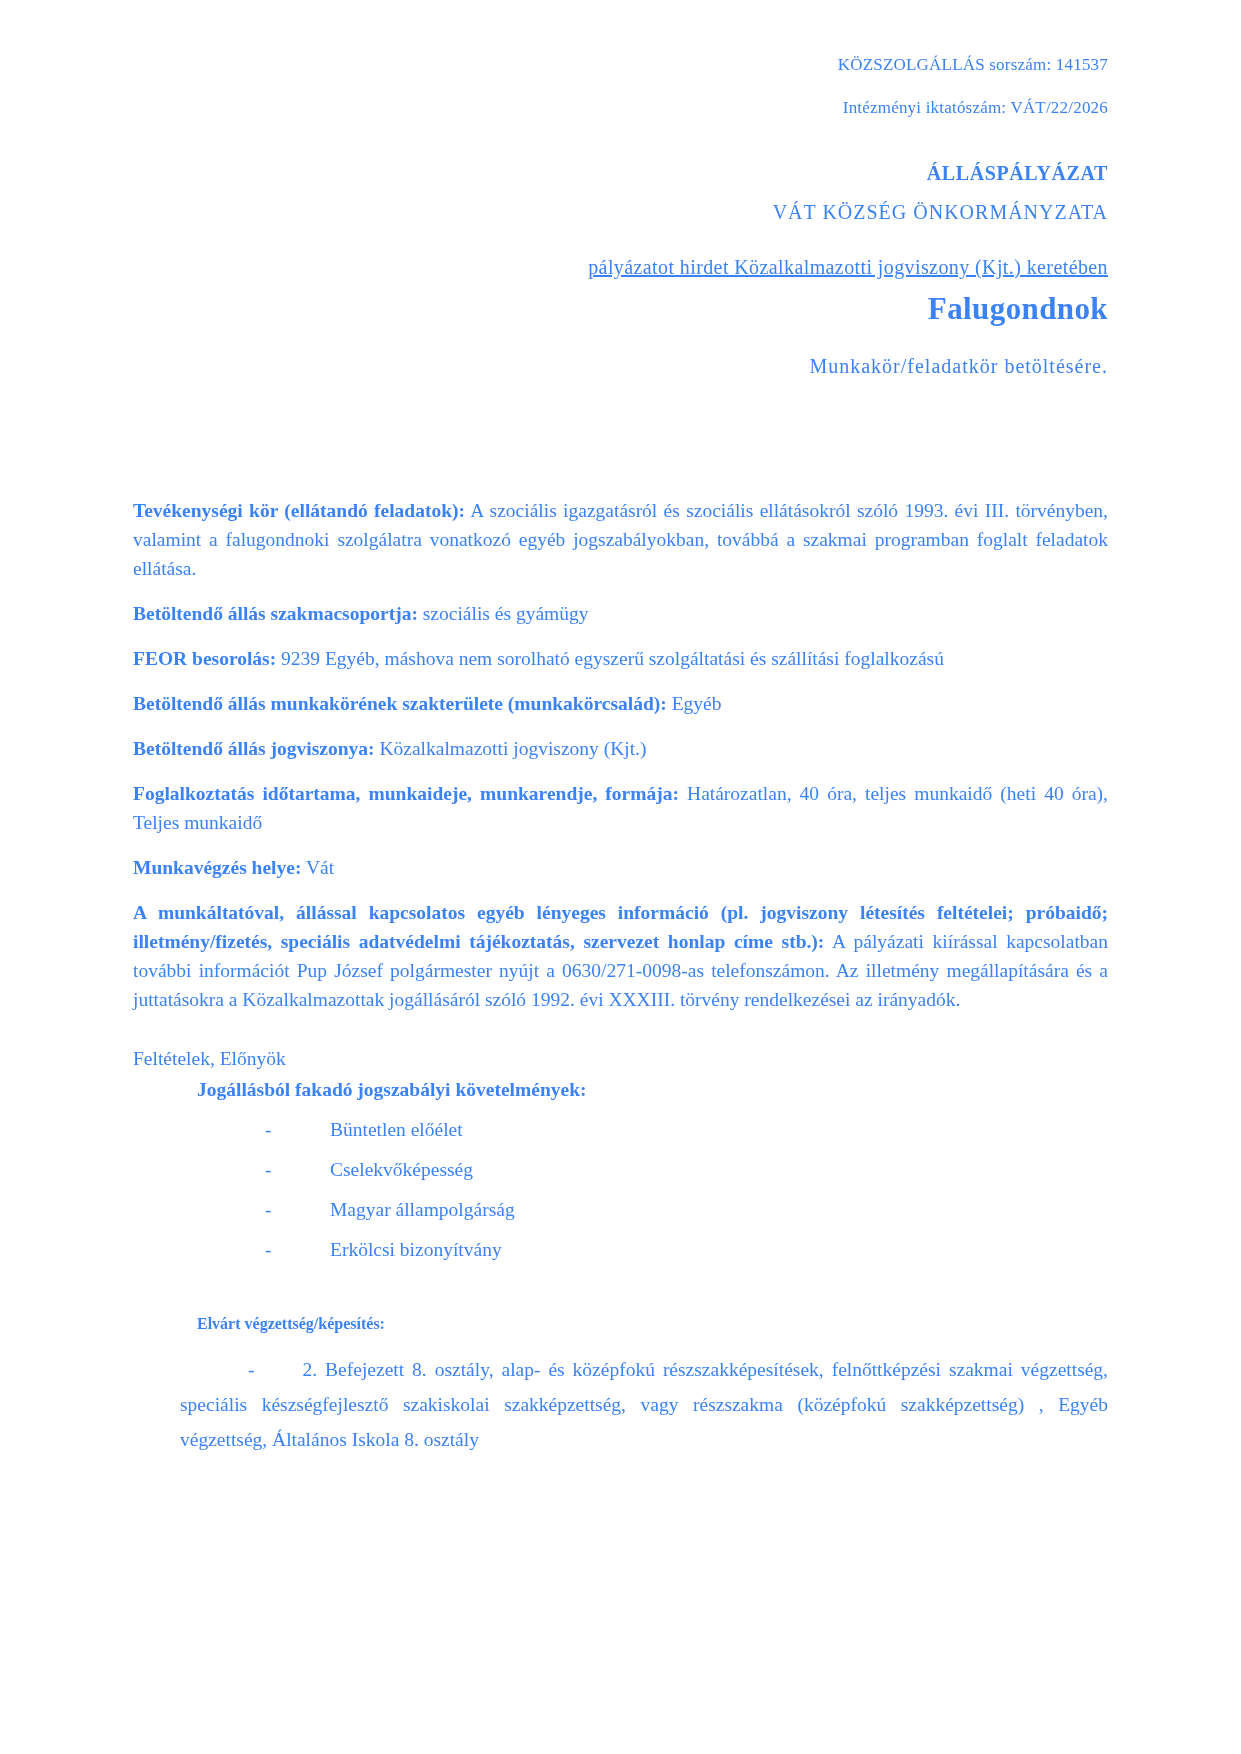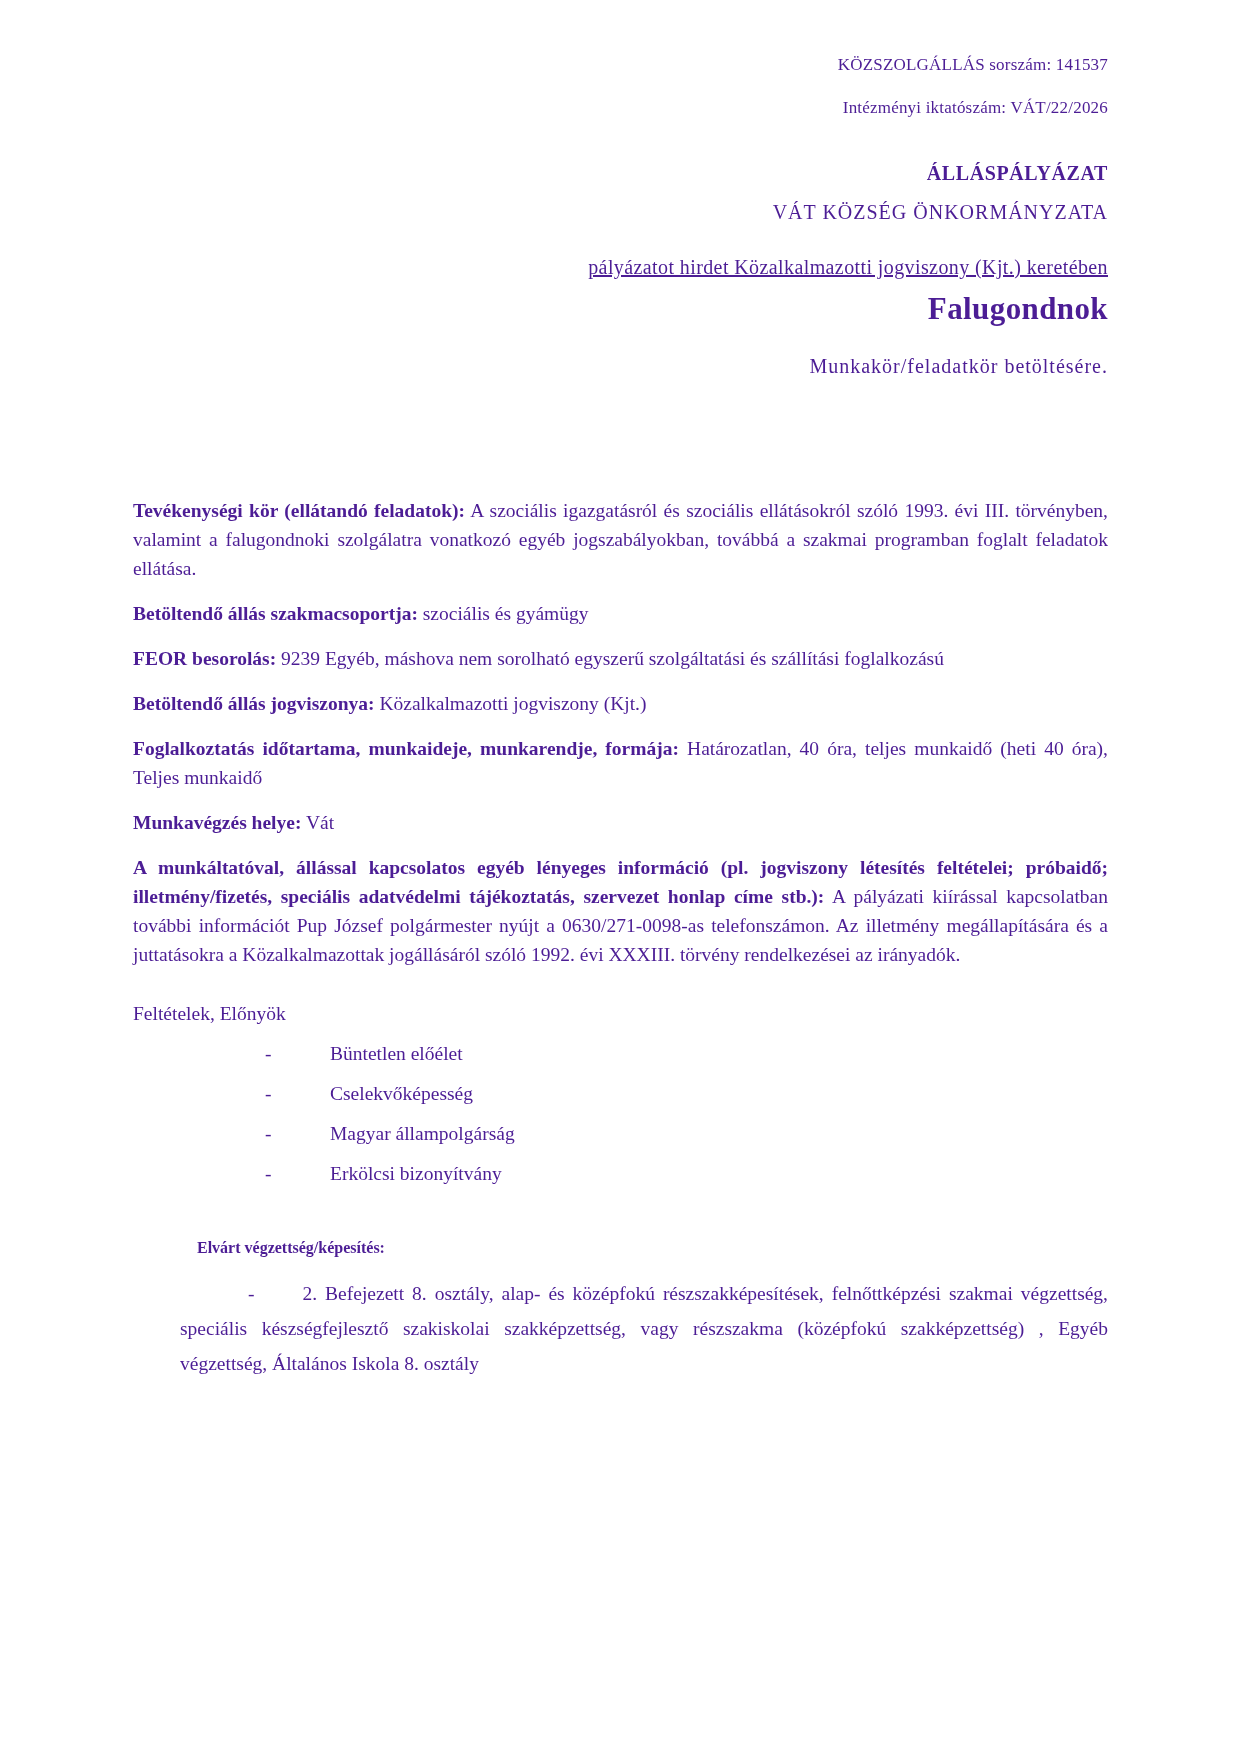--- a/index.html
+++ b/index.html
@@ -4,21 +4,21 @@
 <style>
   * { margin: 0; padding: 0; box-sizing: border-box; }
   html, body { background: #ffffff; }
   .page {
     position: relative;
     width: 1241px;
     height: 1754px;
     margin: 0 auto;
     background: #ffffff;
     font-family: "Liberation Serif", "DejaVu Serif", serif;
-    color: #4c1d95;
+    color: #3b82f6;
     padding: 55px 133px 0 133px;
     overflow: hidden;
   }
   
   .meta-header { text-align: right; font-size: 17px; }
   .meta-line { margin-bottom: 23px; letter-spacing: 0.2px; }
   
   .title-block { text-align: right; }
   .doc-heading   { margin-top: 44px; font-size: 20px; font-weight: bold; letter-spacing: 0.6px; }
   .org-name      { margin-top: 16px; font-size: 20px; letter-spacing: 1px; }
@@ -65,32 +65,34 @@
   </div>
 
   <div class="body-block">
 
     <div class="para"><span class="lbl">Tevékenységi kör (ellátandó feladatok):</span> <span>A szociális igazgatásról és szociális ellátásokról szóló 1993. évi III. törvényben, valamint a falugondnoki szolgálatra vonatkozó egyéb jogszabályokban, továbbá a szakmai programban foglalt feladatok ellátása.</span></div>
 
     <div class="para"><span class="lbl">Betöltendő állás szakmacsoportja:</span> <span>szociális és gyámügy</span></div>
 
     <div class="para"><span class="lbl">FEOR besorolás:</span> <span>9239 Egyéb, máshova nem sorolható egyszerű szolgáltatási és szállítási foglalkozású</span></div>
 
+    <div class="para"><span class="lbl">Betöltendő állás munkakörének szakterülete (munkakörcsalád):</span> <span>Egyéb</span></div>
 
     <div class="para"><span class="lbl">Betöltendő állás jogviszonya:</span> <span>Közalkalmazotti jogviszony (Kjt.)</span></div>
 
     <div class="para"><span class="lbl">Foglalkoztatás időtartama, munkaideje, munkarendje, formája:</span> <span>Határozatlan, 40 óra, teljes munkaidő (heti 40 óra), Teljes munkaidő</span></div>
 
     <div class="para"><span class="lbl">Munkavégzés helye:</span> <span>Vát</span></div>
 
     <div class="para"><span class="lbl">A munkáltatóval, állással kapcsolatos egyéb lényeges információ (pl. jogviszony létesítés feltételei; próbaidő; illetmény/fizetés, speciális adatvédelmi tájékoztatás, szervezet honlap címe stb.):</span> <span>A pályázati kiírással kapcsolatban további információt Pup József polgármester nyújt a 0630/271-0098-as telefonszámon.  Az illetmény megállapítására és a juttatásokra a Közalkalmazottak jogállásáról szóló 1992. évi XXXIII. törvény rendelkezései az irányadók.</span></div>
 
     <div class="section-title">Feltételek, Előnyök</div>
 
 
+    <div class="requirements-title">Jogállásból fakadó jogszabályi követelmények:</div>
 
     <div class="bullet-list">
       <div class="bullet-row">
         <span class="bullet-dash">-</span>
           <span>Büntetlen előélet</span>
       </div>
       <div class="bullet-row">
         <span class="bullet-dash">-</span>
           <span>Cselekvőképesség</span>
       </div>

